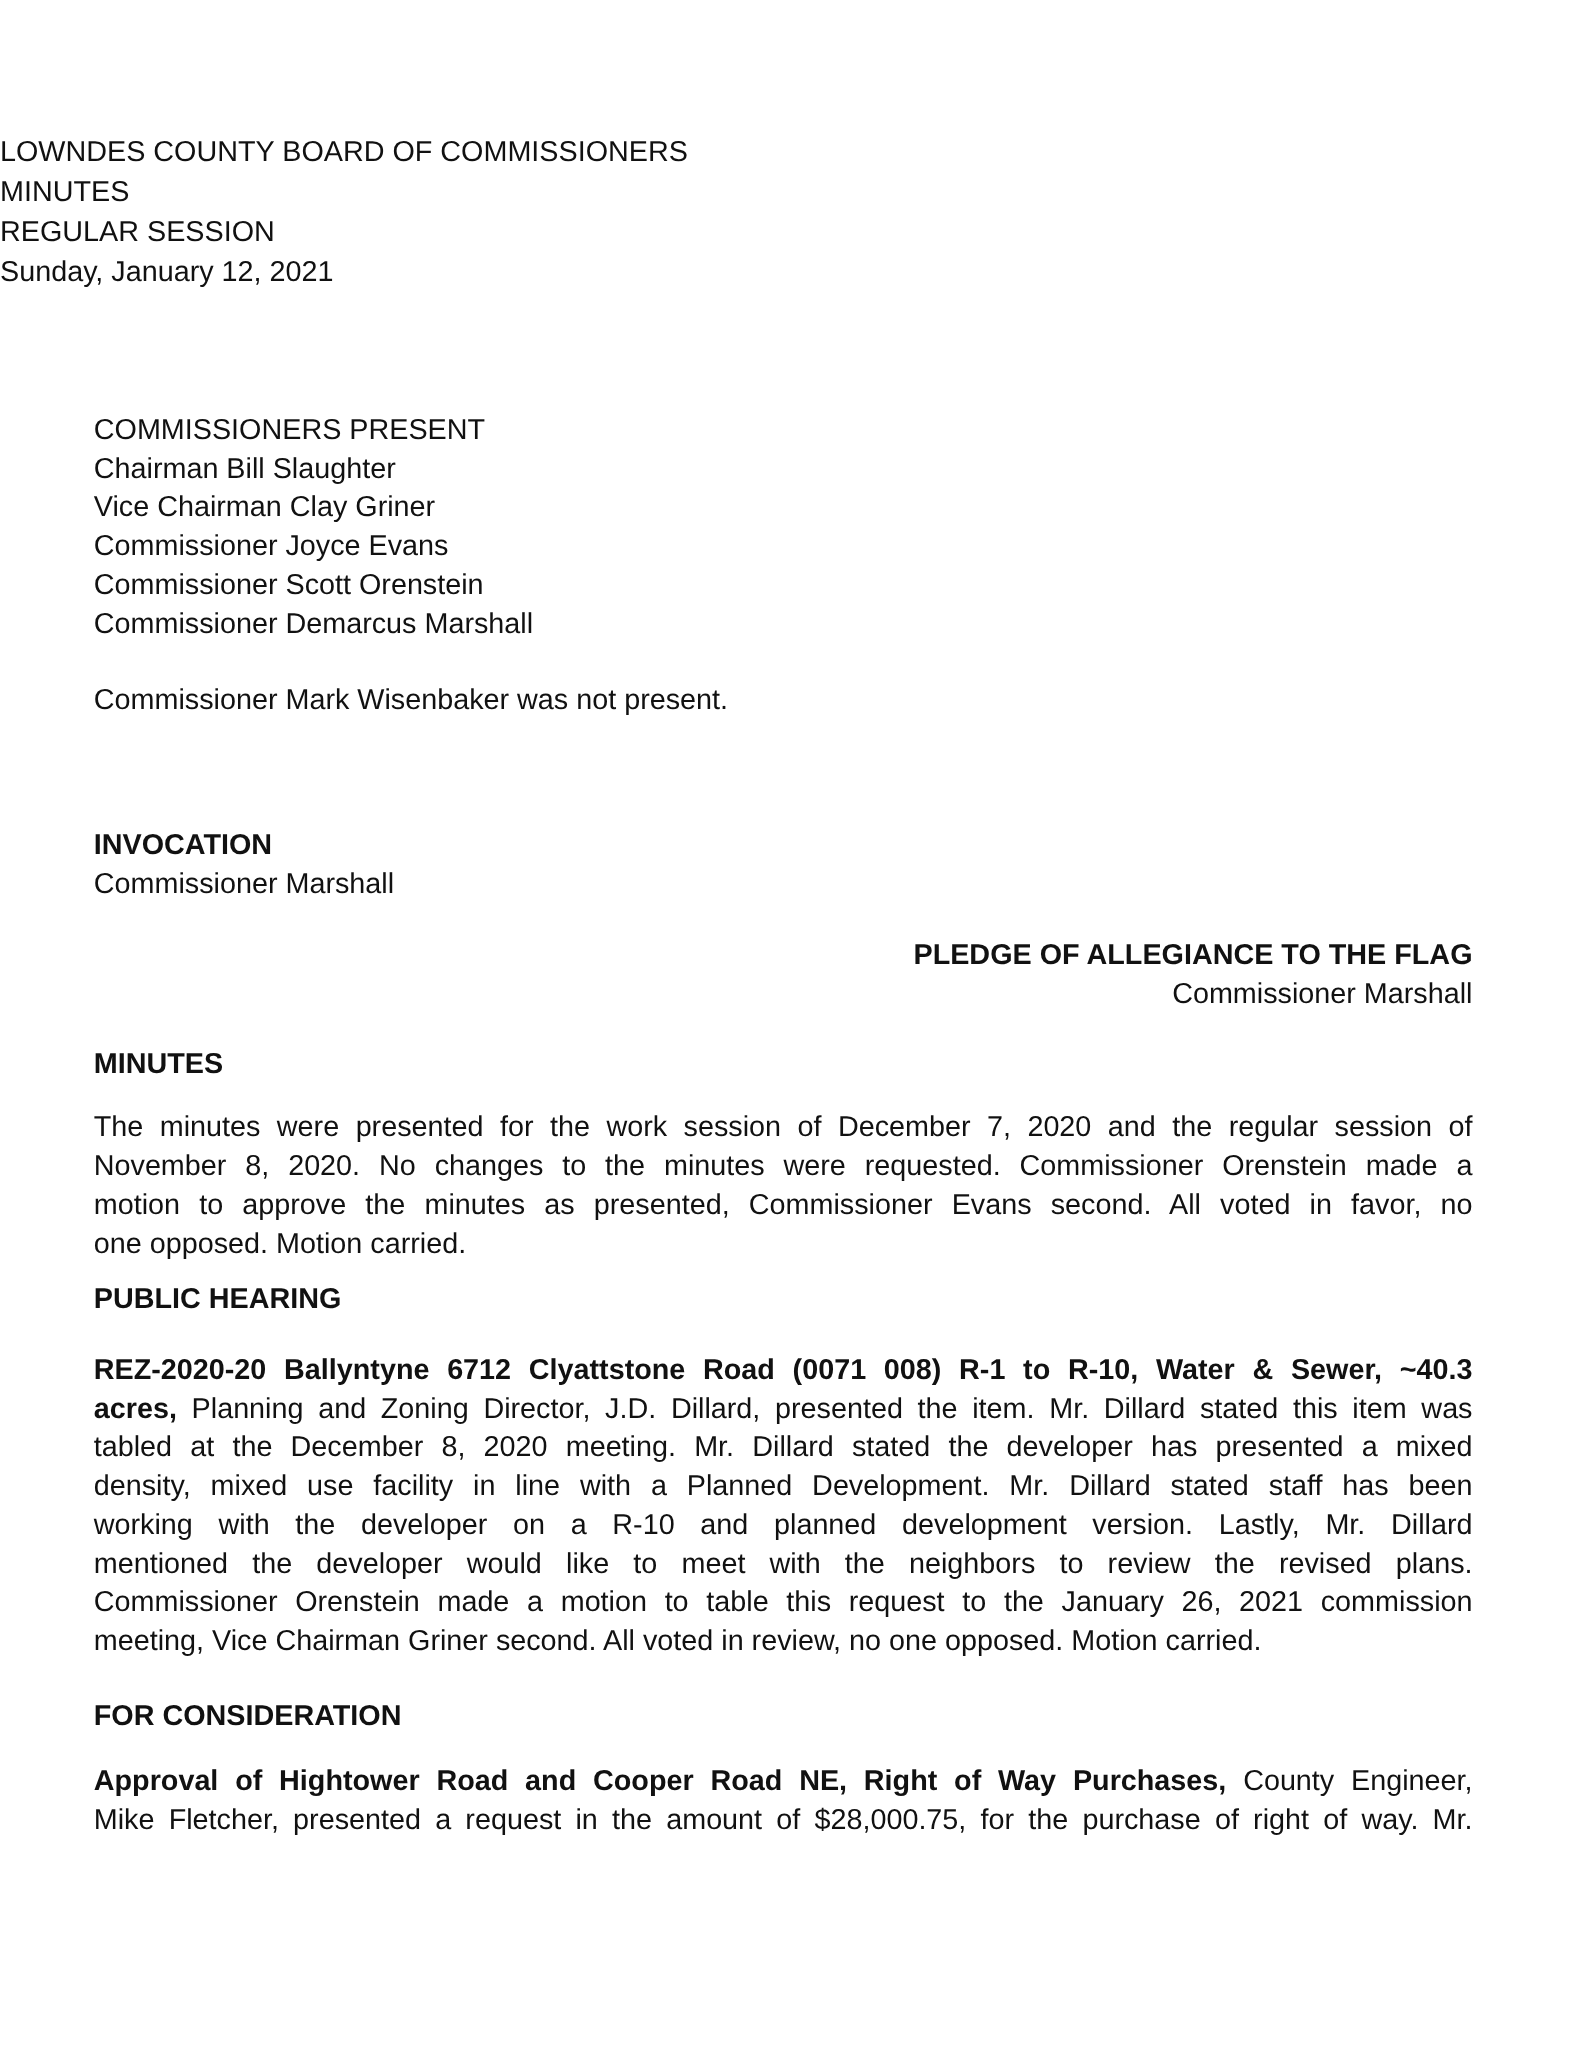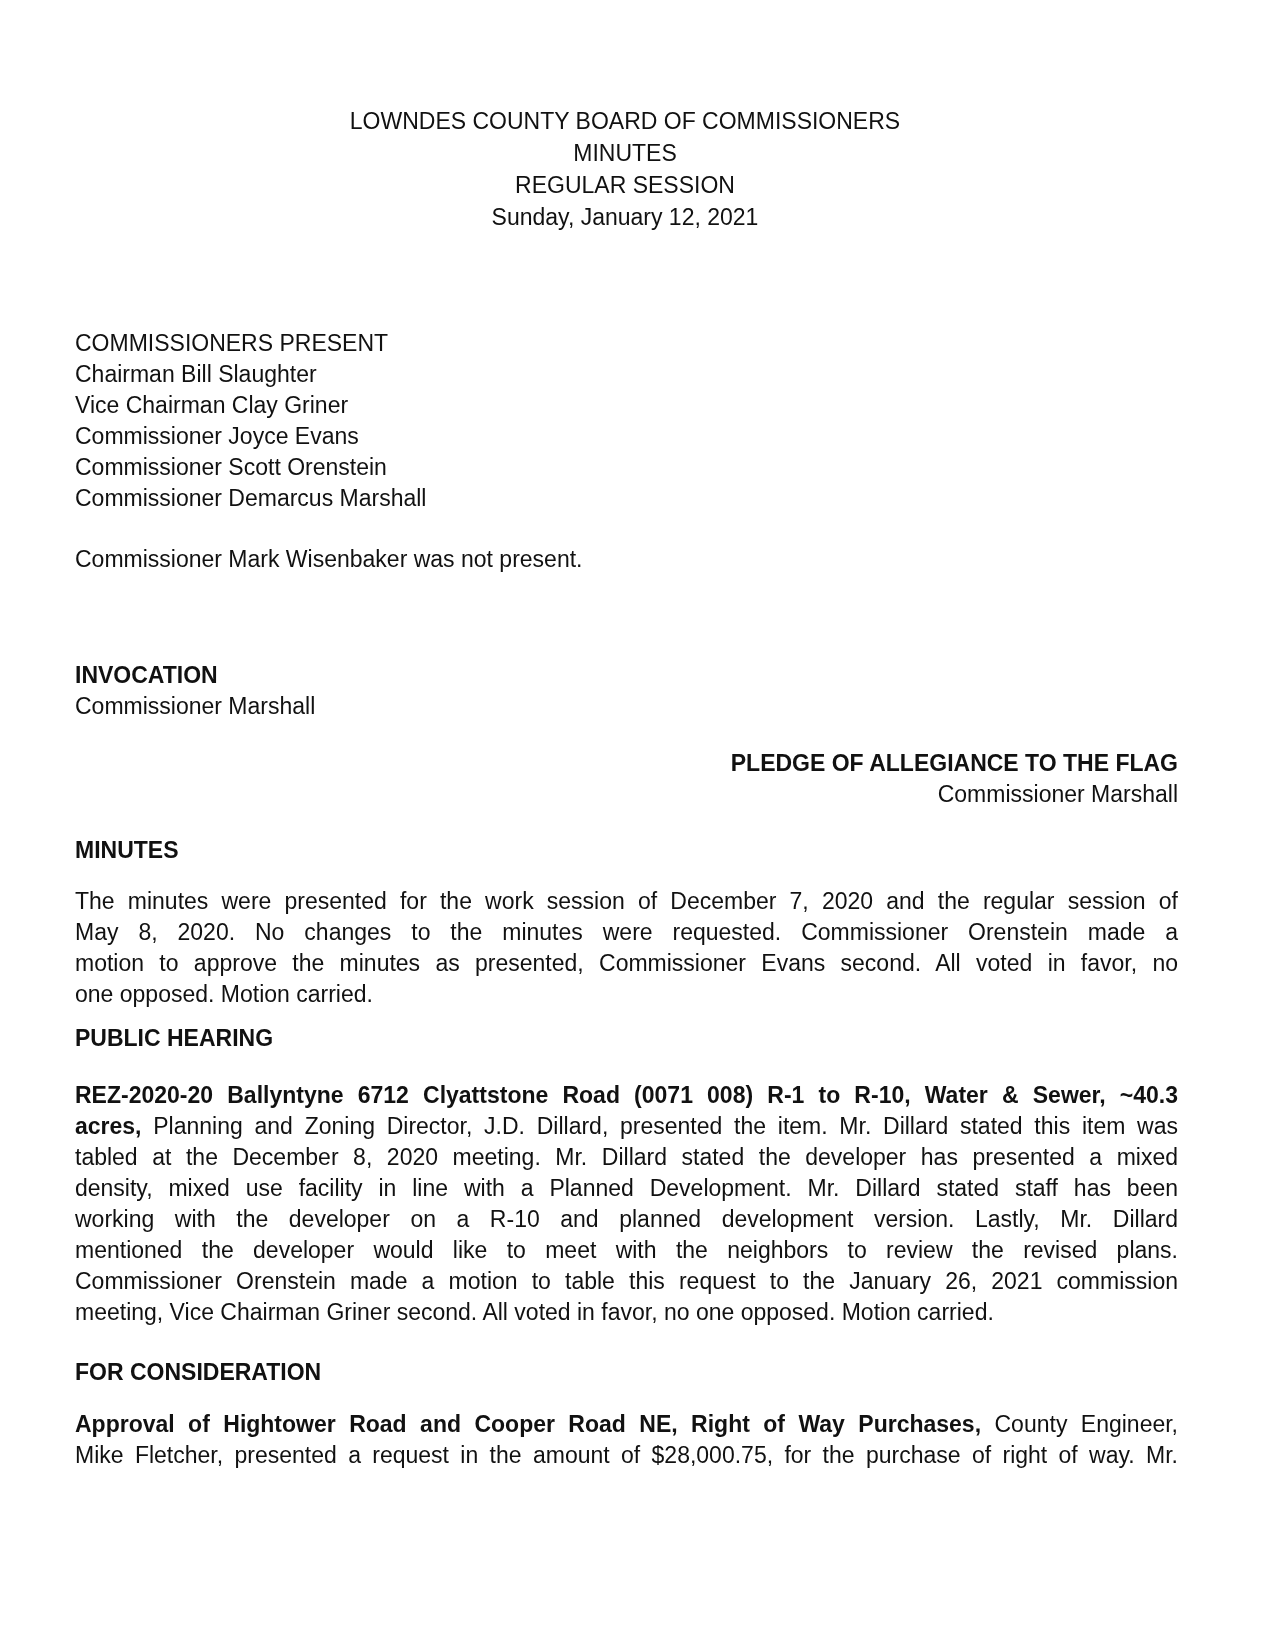--- a/index.html
+++ b/index.html
@@ -20,21 +20,21 @@
     left: 0; top: 0;
     width: 1275px;
     height: 1651px;
     background: #ffffff;
   }
   .header {
     position: absolute;
     top: 105px;
     left: 0;
     width: 1250px;
-    text-align: center;
+    text-align: left;
     font-size: 23px;
     line-height: 32px;
   }
   .header div { white-space: nowrap; }
   .block {
     position: absolute;
     left: 75px;
     width: 1103px;
     font-size: 23px;
     line-height: 31px;
@@ -98,38 +98,38 @@
     <div class="heading">PLEDGE OF ALLEGIANCE TO THE FLAG</div>
     <div>Commissioner Marshall</div>
   </div>
 
   <div class="block" style="top:835px;">
     <div class="heading">MINUTES</div>
   </div>
 
   <div class="para" style="top:886px;">
     <span class="line">The minutes were presented for the work session of December 7, 2020 and the regular session of</span>
-    <span class="line">May 8, 2020.  No changes to the minutes were requested.  Commissioner Orenstein made a</span>
+    <span class="line">November 8, 2020.  No changes to the minutes were requested.  Commissioner Orenstein made a</span>
     <span class="line">motion to approve the minutes as presented, Commissioner Evans second.  All voted in favor, no</span>
     <span class="line last">one opposed.  Motion carried.</span>
   </div>
 
   <div class="block" style="top:1023px;">
     <div class="heading">PUBLIC HEARING</div>
   </div>
 
   <div class="para" style="top:1080px;">
     <span class="line"><b>REZ-2020-20 Ballyntyne 6712 Clyattstone Road (0071 008) R-1 to R-10, Water &amp; Sewer, ~40.3</b></span>
     <span class="line"><b>acres,</b><span> Planning and Zoning Director, J.D. Dillard, presented the item.  Mr. Dillard stated this item was</span></span>
     <span class="line">tabled at the December 8, 2020 meeting.  Mr. Dillard stated the developer has presented a mixed</span>
     <span class="line">density, mixed use facility in line with a Planned Development.  Mr. Dillard stated staff has been</span>
     <span class="line">working with the developer on a R-10 and planned development version.  Lastly, Mr. Dillard</span>
     <span class="line">mentioned the developer would like to meet with the neighbors to review the revised plans.</span>
     <span class="line">Commissioner Orenstein made a motion to table this request to the January 26, 2021 commission</span>
-    <span class="line last">meeting, Vice Chairman Griner second.  All voted in favor, no one opposed.  Motion carried.</span>
+    <span class="line last">meeting, Vice Chairman Griner second.  All voted in review, no one opposed.  Motion carried.</span>
   </div>
 
   <div class="block" style="top:1357px;">
     <div class="heading">FOR CONSIDERATION</div>
   </div>
 
   <div class="para" style="top:1409px;">
     <span class="line"><b>Approval of Hightower Road and Cooper Road NE, Right of Way Purchases,</b><span> County Engineer,</span></span>
     <span class="line">Mike Fletcher, presented a request in the amount of $28,000.75, for the purchase of right of way.  Mr.</span>
   </div>

